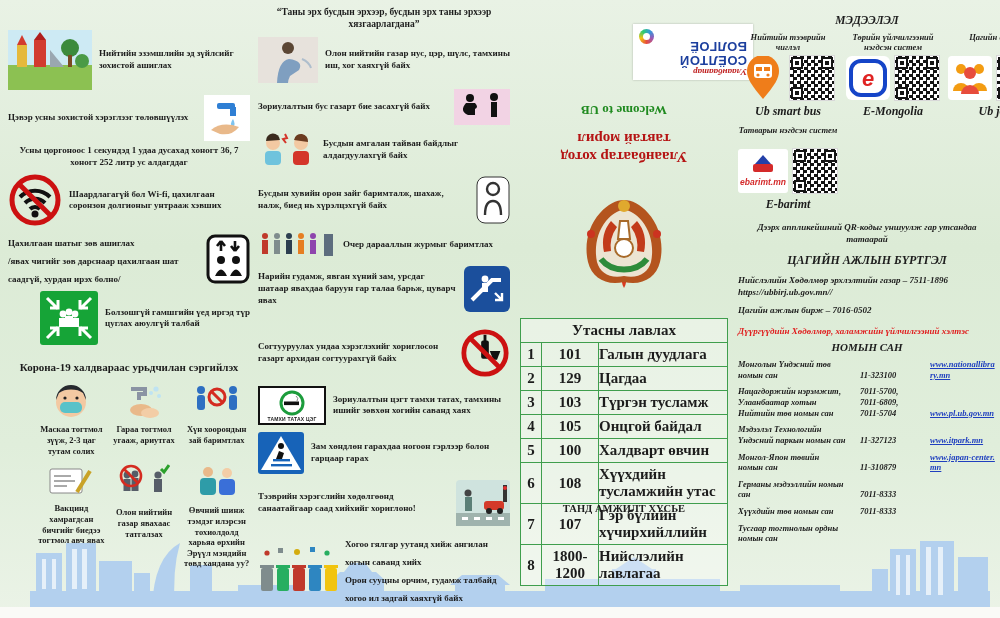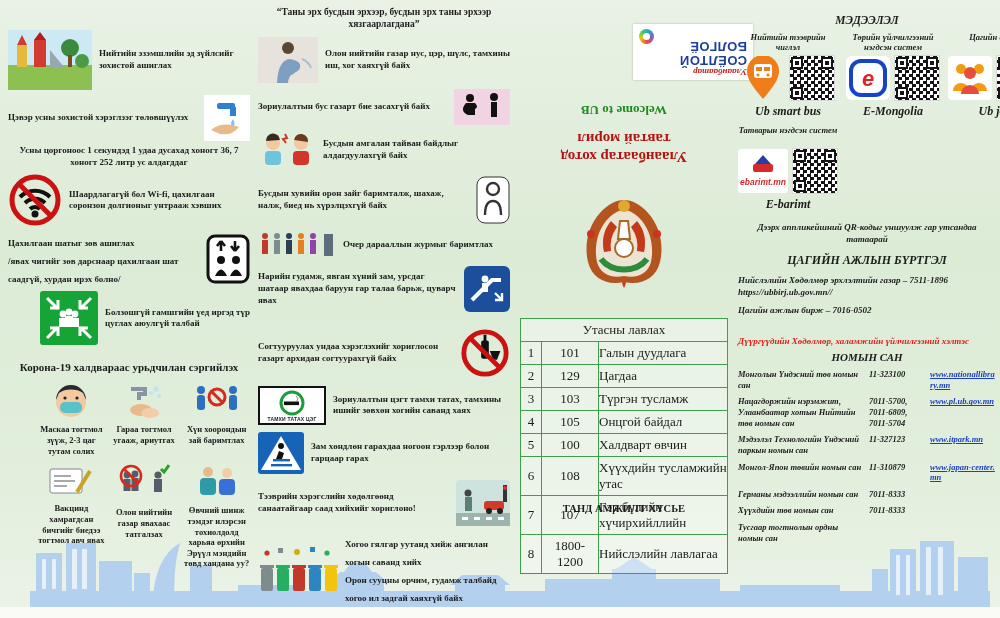--- a/index.html
+++ b/index.html
@@ -35,39 +35,39 @@
             align-self:flex-start;margin-left:-20px;padding:3px 6px;box-sizing:border-box;}
   .logo-script{color:#c02020;font-style:italic;font-size:9px;font-weight:bold;}
   .logo-main{color:#1c3f9e;font-family:"Liberation Sans",sans-serif;font-weight:bold;font-size:13px;line-height:1.05;letter-spacing:.5px;}
   .ring{position:absolute;right:6px;bottom:5px;width:15px;height:15px;border-radius:50%;
         background:conic-gradient(#e74c3c,#f1c40f,#2ecc71,#3498db,#9b59b6,#e74c3c);}
   .ring::after{content:"";position:absolute;inset:4px;border-radius:50%;background:#fff;}
 
   
   #phones{position:absolute;left:520px;top:318px;width:208px;z-index:2;}
   #phones table{border-collapse:collapse;width:100%;}
-  #phones th,#phones td{border:1.4px solid #3f9e4d;font-size:13px;font-weight:normal;padding:3px 0;background:rgba(255,255,255,.35);}
+  #phones th,#phones td{border:1.4px solid #3f9e4d;font-size:15px;font-weight:bold;padding:3px 0;background:rgba(255,255,255,.35);}
   #phones td.c{text-align:center;width:20px;}
   #phones td.n{text-align:center;width:56px;}
   #wish{position:absolute;left:515px;top:503px;width:218px;text-align:center;font-size:10.5px;font-weight:bold;z-index:2;}
 
   
   #info{left:738px;width:258px;font-style:italic;}
   .apps{display:grid;grid-template-columns:1fr 1fr 1fr;column-gap:8px;row-gap:6px;margin-top:6px;}
   .app{display:flex;flex-direction:column;align-items:center;}
   .app .cap{font-size:8.5px;font-weight:bold;text-align:center;min-height:21px;line-height:1.2;}
   .app .pair{display:flex;align-items:center;gap:4px;margin-top:2px;}
   .app .nm{font-size:12px;font-weight:bold;margin-top:3px;}
   .qr{position:relative;width:44px;height:44px;background:repeating-conic-gradient(#141414 0% 25%,#fff 0% 50%) 0 0/7px 7px;border:1px solid #d8d8d8;}
   .eye{position:absolute;width:12px;height:12px;background:#fff;border:2.5px solid #141414;box-sizing:border-box;}
   .eye::after{content:"";position:absolute;inset:1.8px;background:#141414;}
   .eye.tl{left:1px;top:1px}.eye.tr{right:1px;top:1px}.eye.bl{left:1px;bottom:1px}
   .red{color:#e01f1f;}
   .url{color:#1f3fbf;text-decoration:underline;word-break:break-all;}
-  .lib-row{display:flex;gap:5px;margin-top:6px;align-items:flex-start;}
+  .lib-row{display:flex;gap:14px;margin-top:6px;align-items:flex-end;}
   .lib-row .ln{flex:1 1 auto;}
   .lib-row .lp{flex:0 0 56px;}
   .lib-row .lu{flex:0 0 66px;}
 
   
   #skyline{position:absolute;left:0;bottom:11px;width:1000px;height:68px;z-index:1;}
   #bottom-strip{position:absolute;left:0;right:0;bottom:0;height:11px;background:#fafaf7;z-index:3;}
 </style>
 </head>
 <body>
@@ -574,21 +574,21 @@
     </div>
   </div>
 
   <div class="t center" style="margin-top:10px;padding:0 10px">Дээрх аппликейшний QR-кодыг уншуулж гар утсандаа татаарай</div>
   <h2 class="center" style="font-size:12px;margin-top:8px">ЦАГИЙН АЖЛЫН БҮРТГЭЛ</h2>
   <div class="t" style="margin-top:7px">
     <span>Нийслэлийн Хөдөлмөр эрхлэлтийн газар – 7511-1896</span><br>
     <span class="url" style="color:#1c1c1c;text-decoration:none">https://ubbirj.ub.gov.mn//</span>
   </div>
   <div class="t" style="margin-top:6px">Цагийн ажлын бирж – 7016-0502</div>
-  <div class="t red" style="margin-top:20px">Дүүргүүдийн Хөдөлмөр, халамжийн үйлчилгээний хэлтэс</div>
+  <div class="t red" style="margin-top:10px">Дүүргүүдийн Хөдөлмөр, халамжийн үйлчилгээний хэлтэс</div>
   <h2 class="center" style="font-size:11px;margin-top:3px">НОМЫН САН</h2>
 
   <div class="lib-row t-sm">
     <span class="ln">Монголын Үндэсний төв номын сан</span>
     <span class="lp">11-323100</span>
     <span class="lu url">www.nationallibrary.mn</span>
   </div>
   <div class="lib-row t-sm">
     <span class="ln">Нацагдоржийн нэрэмжит, Улаанбаатар хотын Нийтийн төв номын сан</span>
     <span class="lp">7011-5700, 7011-6809, 7011-5704</span>

